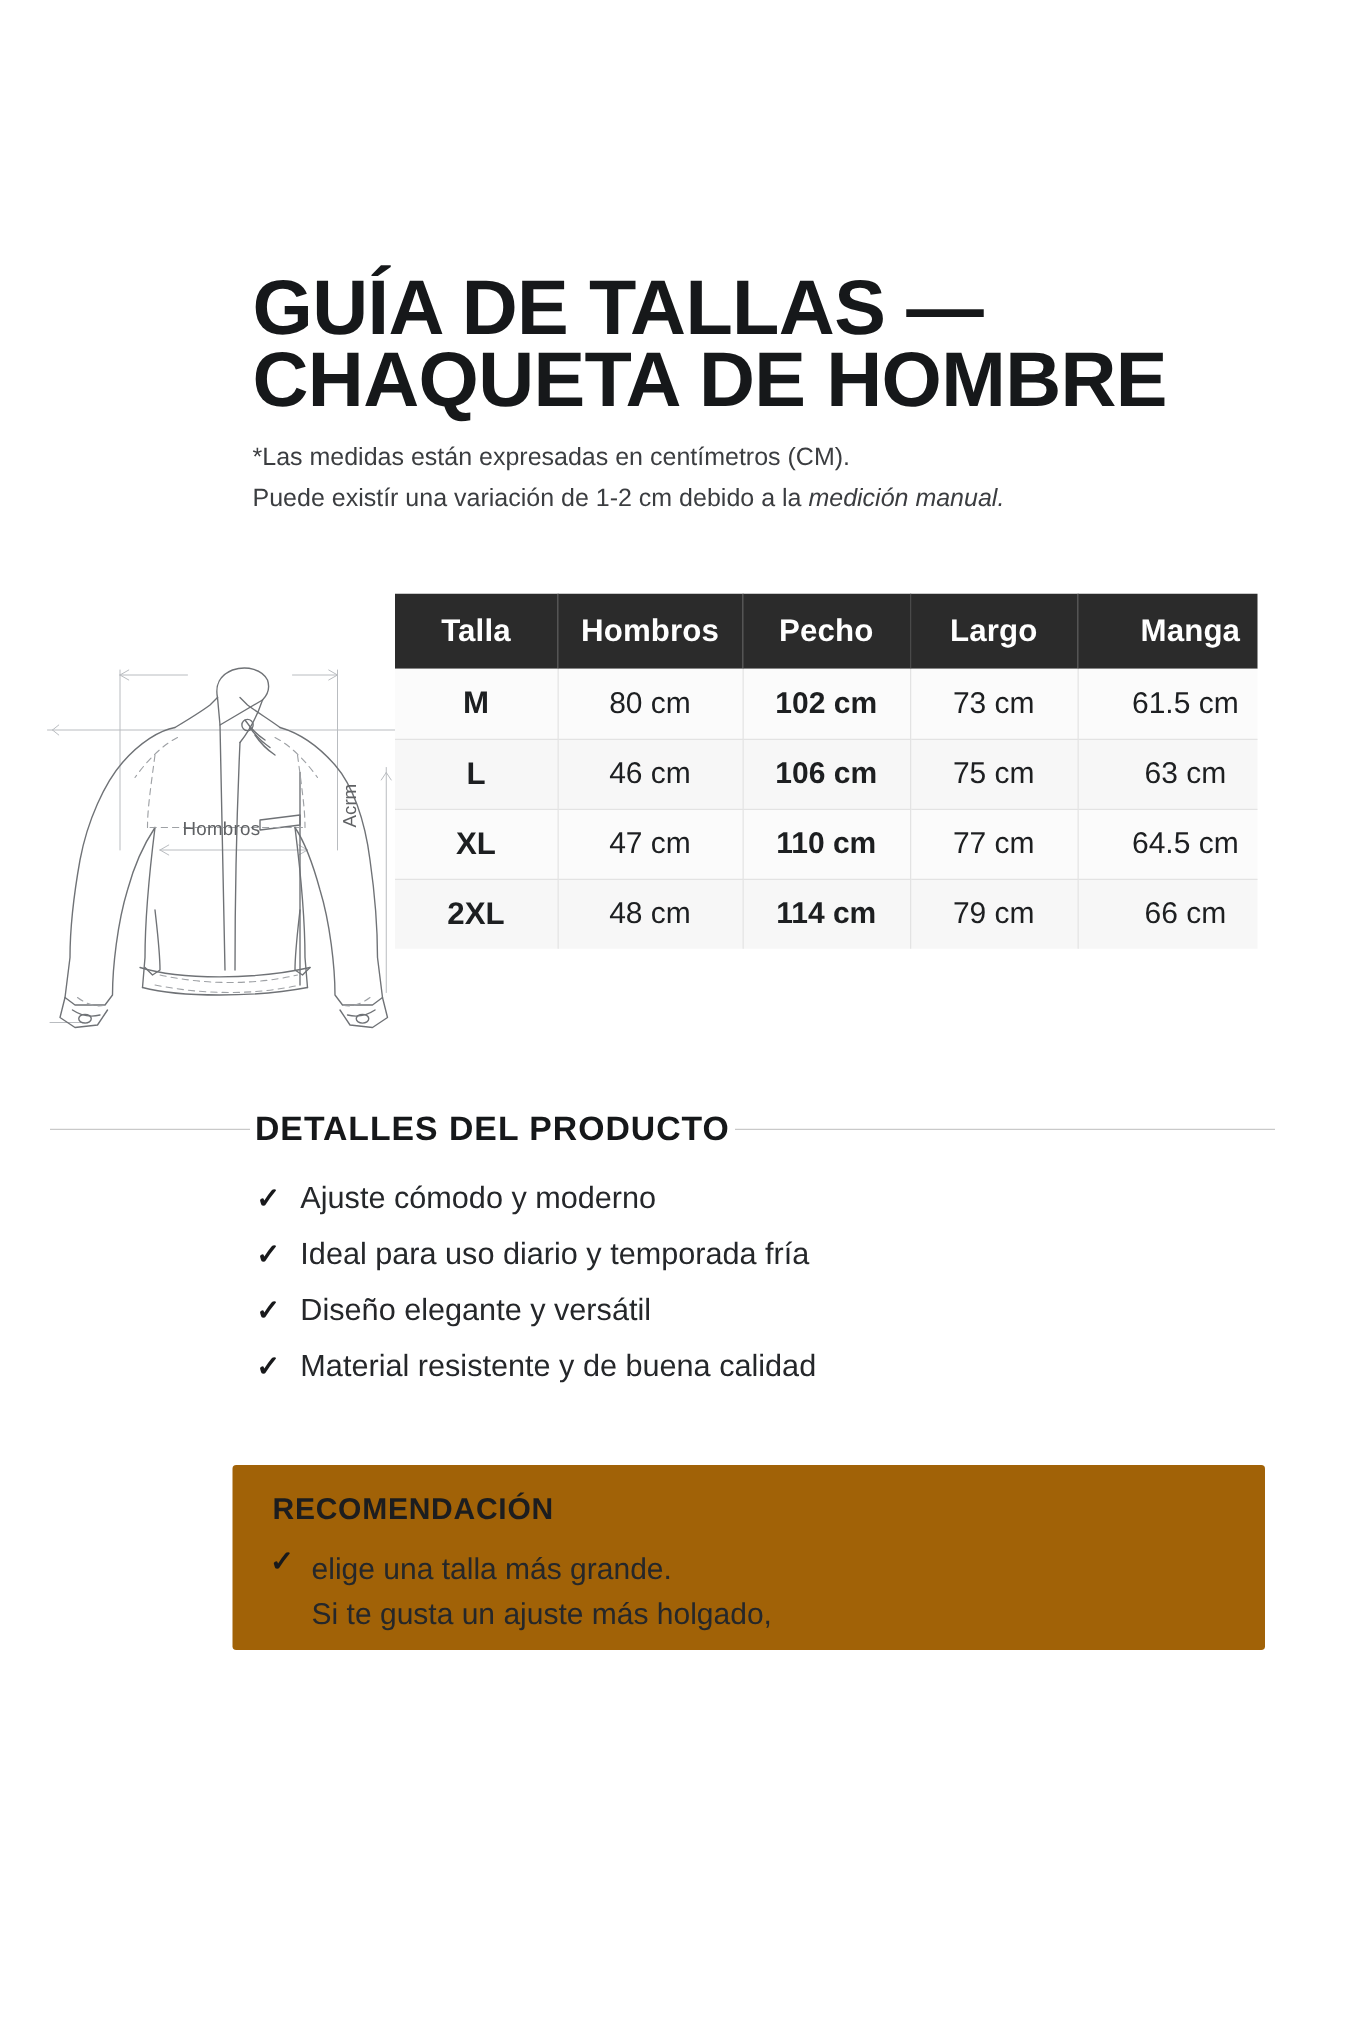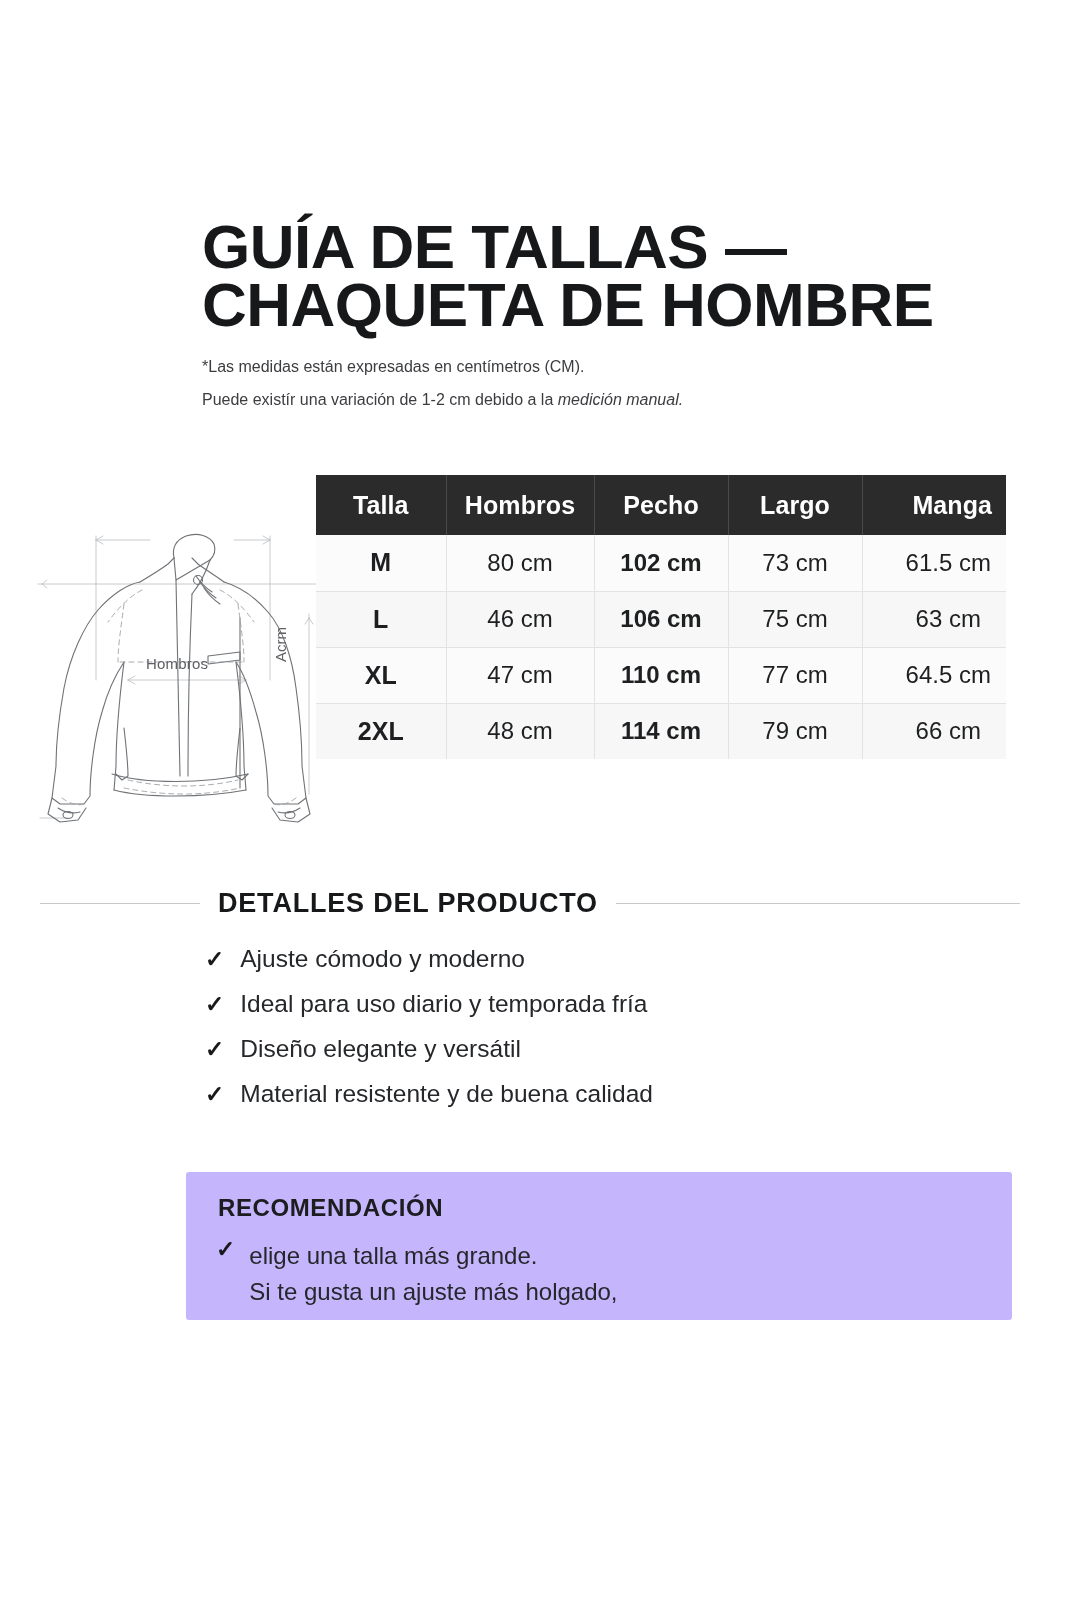--- a/index.html
+++ b/index.html
@@ -18,21 +18,21 @@
   .title-line {
     font-size:62px;
     font-weight:bold;
     letter-spacing:-0.5px;
     line-height:58px;
     color:#16181a;
     white-space:nowrap;
   }
   .subtitle-block { position:absolute; left:202px; top:350px; width:760px; }
   .subtitle-line {
-    font-size:16px;
+    font-size:20px;
     line-height:33px;
     color:#3b3d40;
     font-weight:400;
   }
   .subtitle-line .ital { font-style:italic; }
 
   
   .jacket-wrap { position:absolute; left:24px; top:498px; width:300px; height:330px; }
   .jacket-wrap svg { display:block; width:300px; height:330px; }
   .annot-hombros {
@@ -74,39 +74,39 @@
   .table tbody tr:last-child td { border-bottom:none; }
   .table tbody td.sz { font-weight:bold; font-size:25px; }
   .table tbody td.em { font-weight:600; }
   .table tbody tr:nth-child(even) td { background:#f7f7f7; }
   .col-talla{width:130px;} .col-hom{width:148px;} .col-pec{width:134px;}
   .col-lar{width:134px;} .col-man{width:144px;}
 
   
   .details-head {
     position:absolute; left:40px; top:888px; width:980px;
-    display:flex; align-items:center; gap:18px;
+    display:flex; align-items:center; gap:4px;
   }
   .rule { height:1px; background:#c9c9c9; flex:0 0 160px; }
   .rule.right { flex:1 1 auto; }
   .details-head .dh-text {
     font-size:27px; font-weight:bold; letter-spacing:0.8px; color:#16181a;
     white-space:nowrap;
   }
   .det-list { position:absolute; left:205px; top:945px; width:720px; }
   .det-item {
     display:flex; align-items:baseline; gap:16px;
     height:45px; font-size:24.5px; color:#25272a; font-weight:400;
   }
   .chk { font-size:23px; color:#18191b; font-weight:bold; line-height:1; }
 
   
   .rec-box {
     position:absolute; left:186px; top:1172px; width:826px; height:148px;
-    background:#c4b5fd; border-radius:3px;
+    background:#a16207; border-radius:3px;
   }
   .rec-title {
     position:absolute; left:32px; top:22px;
     font-size:24px; font-weight:bold; letter-spacing:0.6px; color:#1c1d1f;
   }
   .rec-body { position:absolute; left:30px; top:66px; display:flex; gap:14px; }
   .rec-lines { font-size:24px; line-height:36px; color:#25272a; }
 </style>
 </head>
 <body>

